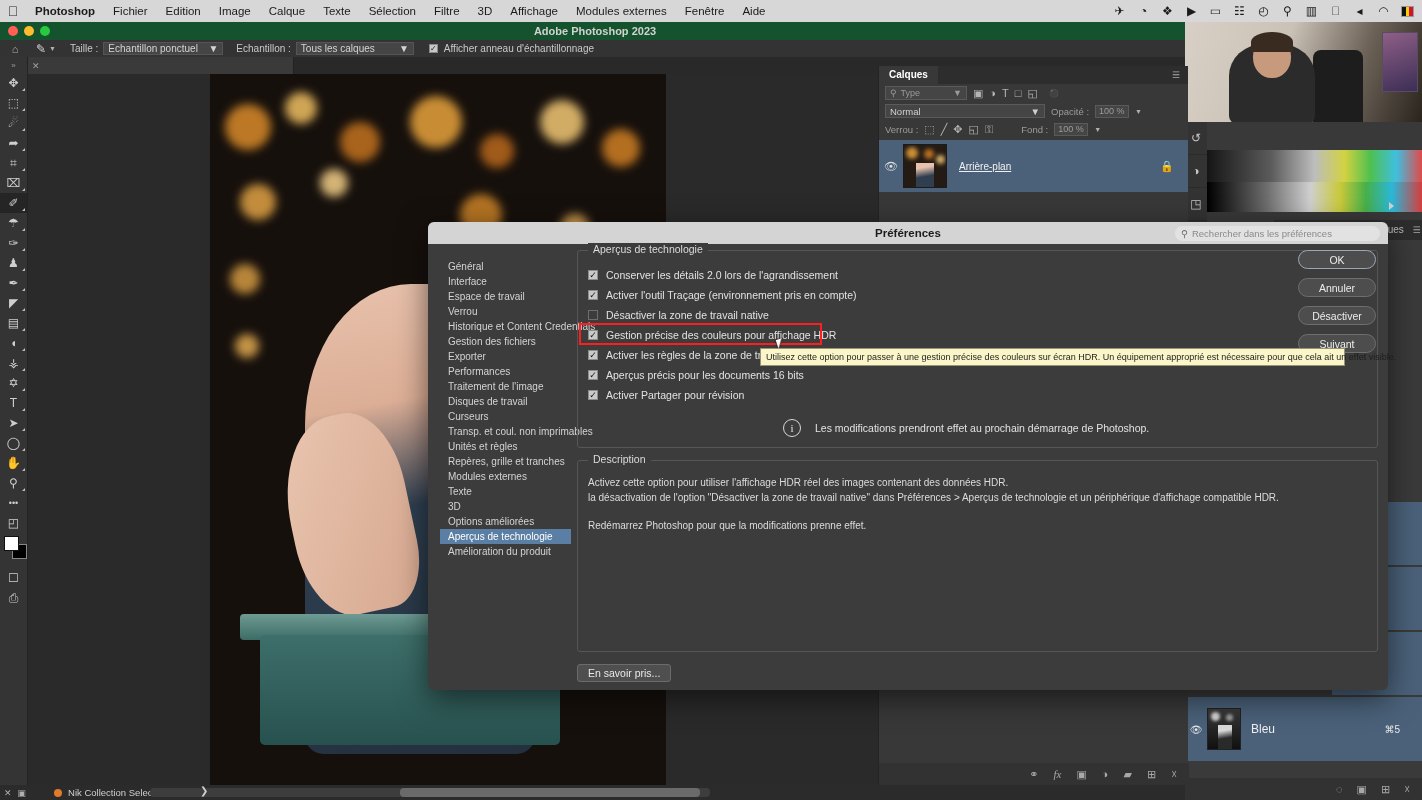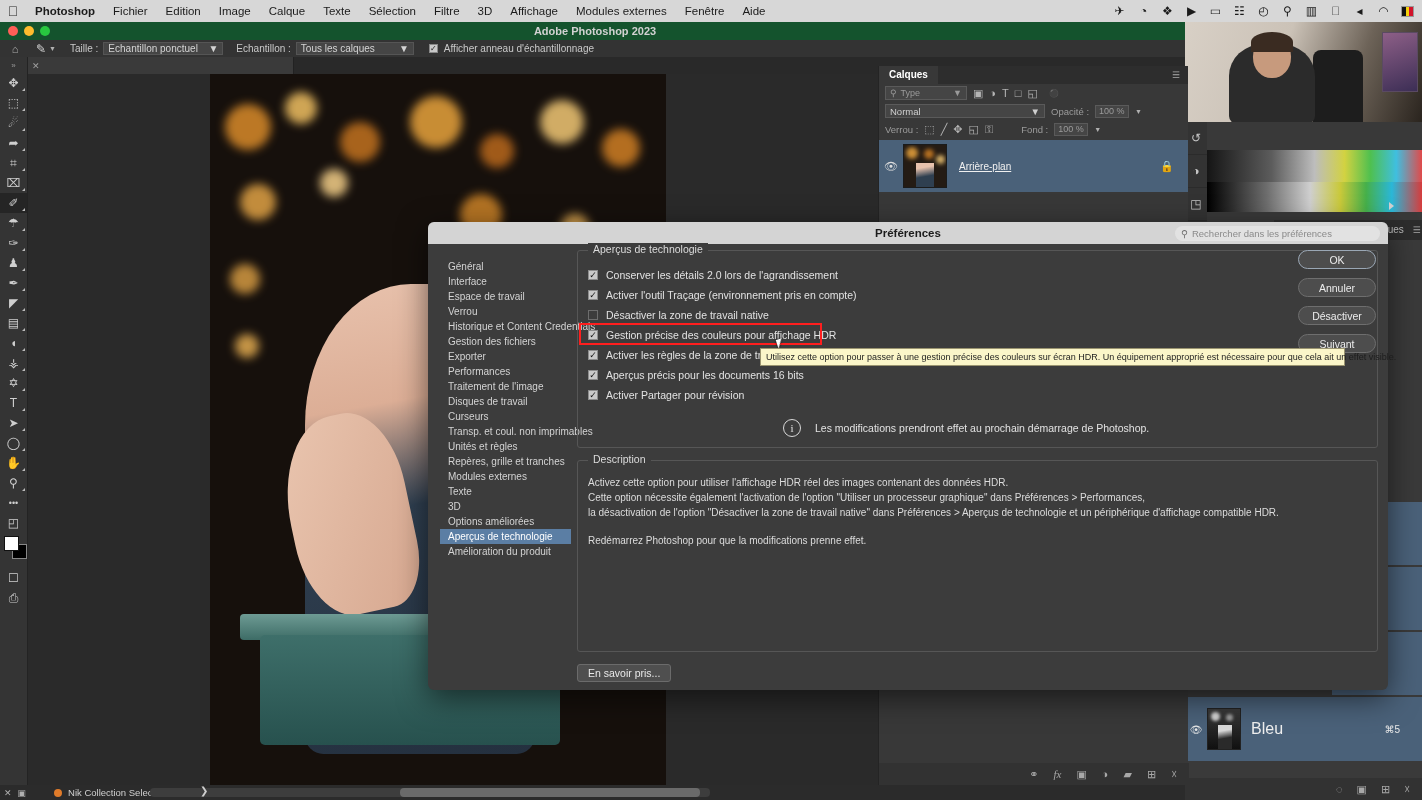--- a/index.html
+++ b/index.html
@@ -138,21 +138,21 @@
   .rtab.sel { color:#fff; font-weight:bold; background:#393939; }
 
   .chan-area { position:absolute; left:0; top:218px; width:237px; height:560px; background:#3a3a3a; }
   .chan-row { position:absolute; right:0; width:90px; height:64px;
     background:#4a6179; border-bottom:1px solid #3a3a3a; color:#e9e9e9;
     display:flex; align-items:center; justify-content:center; font-size:10px; }
   .chan-full { position:absolute; left:0; right:0; height:64px; background:#4a6179;
     display:flex; align-items:center; }
   .chan-thumb { width:34px; height:42px; margin-left:22px; border:1px solid #222;
     background:linear-gradient(180deg,#3a3a3a,#101010); overflow:hidden; position:relative; }
-  .chan-name { font-size:16px; color:#efefef; margin-left:10px; }
+  .chan-name { font-size:12px; color:#efefef; margin-left:10px; }
   .chan-key { margin-left:auto; margin-right:22px; font-size:10px; color:#e9e9e9; }
   .rdock-foot { position:absolute; left:0; bottom:0; width:237px; height:22px; background:#323232;
     display:flex; align-items:center; justify-content:flex-end; gap:14px; padding-right:12px;
     color:#a8a8a8; font-size:11px; }
 
   
   .statusbar { position:absolute; left:0; top:785px; width:1190px; height:15px;
     background:#2b2b2b; display:flex; align-items:center; gap:6px; padding-left:4px; }
   .sb-ico { font-size:9px; color:#b0b0b0; }
   .sb-dot { width:8px;height:8px;border-radius:50%;background:#e07b2a; margin-left:22px; }
@@ -634,21 +634,20 @@
 
           <div class="info-row">
             <span class="info-ico">i</span>
             <span class="info-txt">Les modifications prendront effet au prochain démarrage de Photoshop.</span>
           </div>
         </div>
 
         <div class="desc">
           <span class="legend">Description</span>
           <p>Activez cette option pour utiliser l'affichage HDR réel des images contenant des données HDR.</p>
-          <p>Cette option nécessite également l'activation de l'option "Utiliser un processeur graphique" dans Préférences &gt; Performances,</p>
           <p>la désactivation de l'option "Désactiver la zone de travail native" dans Préférences &gt; Aperçus de technologie et un périphérique d'affichage compatible HDR.</p>
           <p class="gap">Redémarrez Photoshop pour que la modifications prenne effet.</p>
         </div>
 
         <div class="learn">En savoir pris...</div>
       </div>
     </div>
 
     <div class="btncol">
       <div class="pbtn primary">OK</div>

